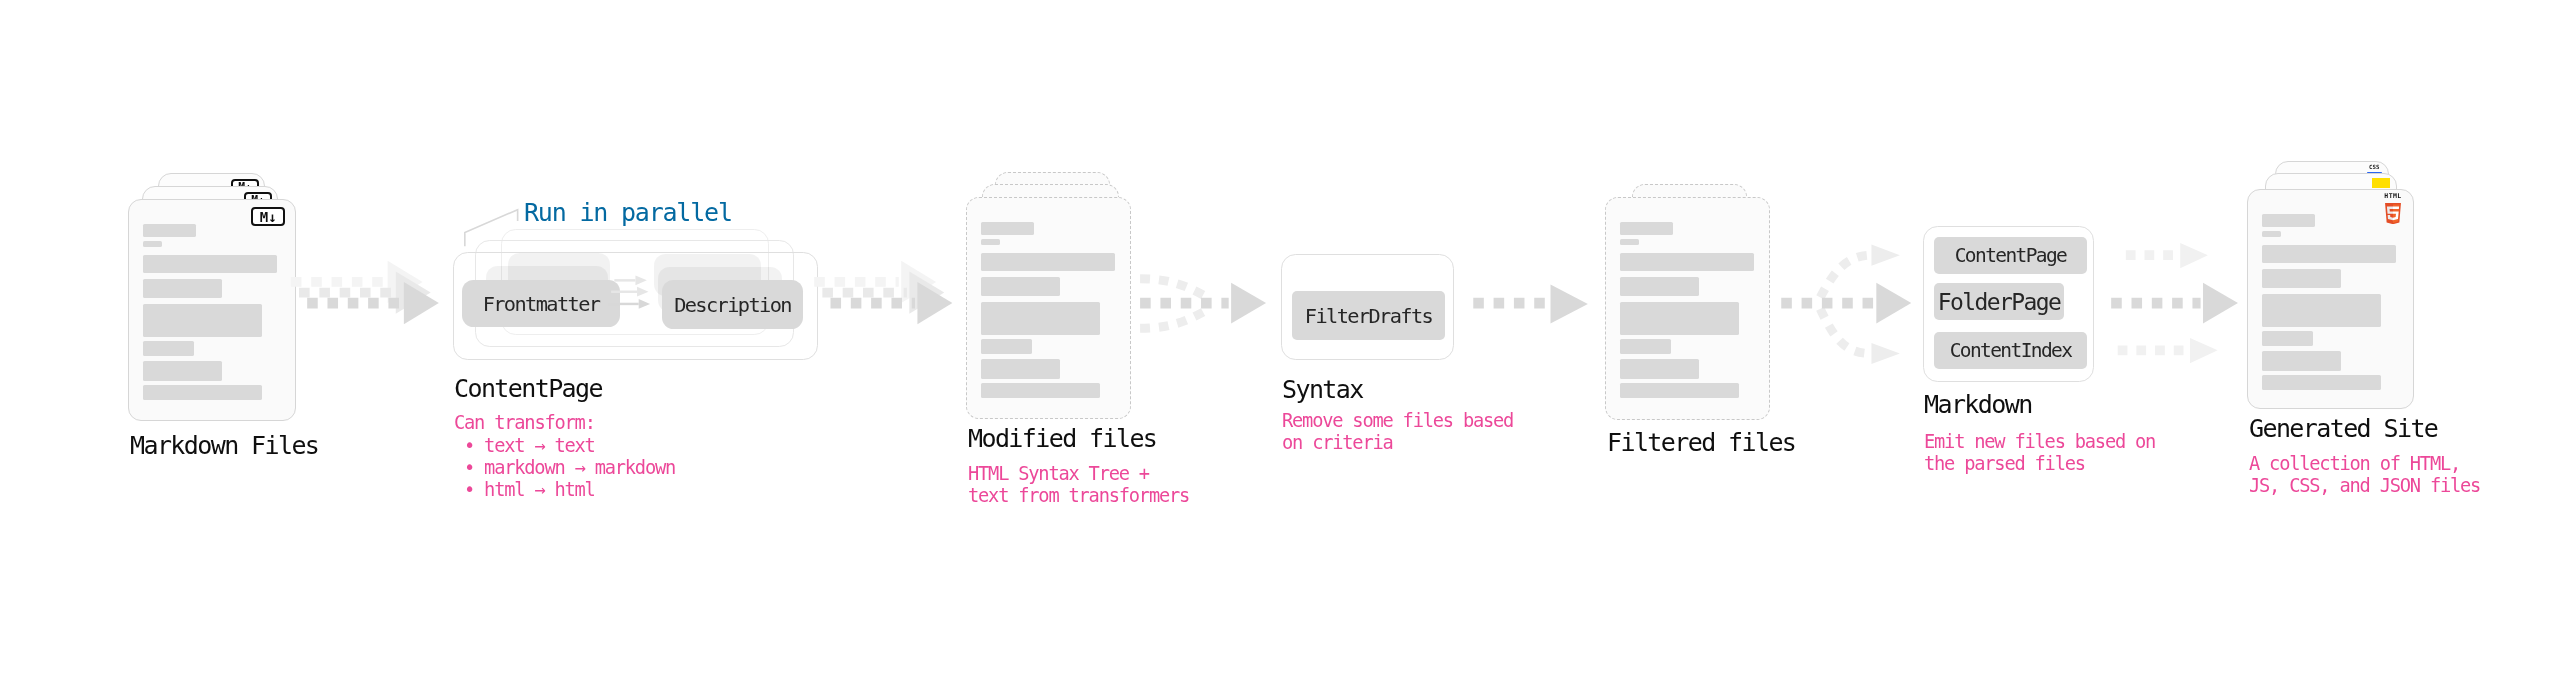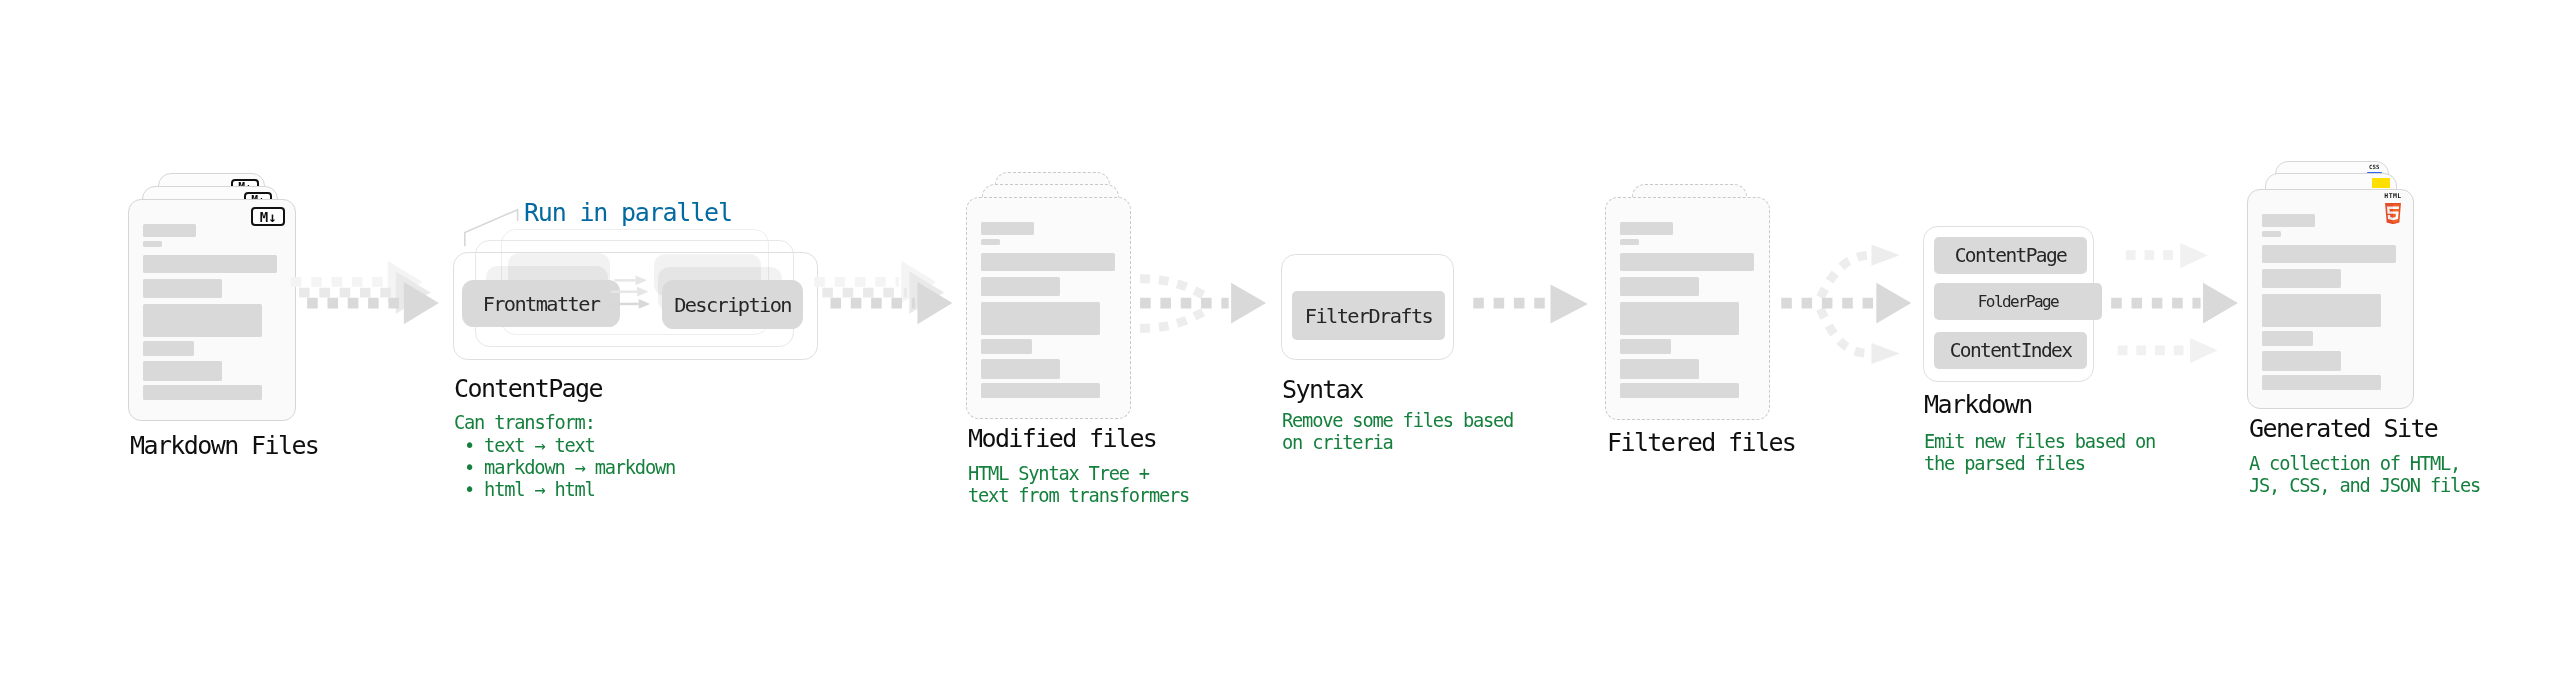--- a/index.html
+++ b/index.html
@@ -11,21 +11,21 @@
   .bars{position:absolute;left:0;top:0;right:0;bottom:0}
   .bar{position:absolute;left:14px;background:#d9d9d9;border-radius:1.6px}
   .gbox{position:absolute;border:1.6px solid #dfdfdf;border-radius:14.6px;box-sizing:border-box;background:transparent}
   .gbox.b2{border-color:#e7e7e7}
   .gbox.b3{border-color:#eeeeee}
   .chip{position:absolute;background:#d9d9d9;border-radius:11.4px;display:flex;align-items:center;justify-content:center;
         font-size:20.3px;letter-spacing:-1.6px;color:#262626;white-space:nowrap}
   .chip.r16{border-radius:5px}
   .ghost{position:absolute;background:rgba(0,0,0,0.05);border-radius:11.4px}
   .heading{position:absolute;font-size:25px;letter-spacing:-1.6px;color:#0f0f0f;white-space:nowrap}
-  .caption{position:absolute;font-size:18.7px;letter-spacing:-1.2px;color:#15803d;white-space:nowrap}
+  .caption{position:absolute;font-size:18.7px;letter-spacing:-1.2px;color:#ec4899;white-space:nowrap}
   .note{position:absolute;font-size:25px;letter-spacing:-1.2px;color:#0369a1;white-space:nowrap}
   .mdb{position:absolute;background:#ffffff;border:2.4px solid #111;border-radius:4.1px;box-sizing:border-box;
        display:flex;align-items:center;justify-content:center;font-weight:bold;color:#111}
   .csslogo{position:absolute;width:14.6px;text-align:center}
   .csslogo .t{font-size:5.7px;line-height:5.7px;font-weight:bold;color:#1a1a1a}
   .csslogo .u{height:2.4px;background:#2965f1;margin-top:0.8px;border-radius:0.8px}
   .jslogo{position:absolute;width:18px;height:9.8px;background:#ffdf00}
   .h5logo{position:absolute;width:22px;text-align:center}
   .h5logo .t{font-size:6.5px;line-height:7.3px;font-weight:bold;letter-spacing:0.4px;color:#151515}
   #arrows{position:absolute;left:0;top:0;pointer-events:none}
@@ -121,21 +121,21 @@
           <div class="bar" style="width: 79px; height: 19.5px; top: 161px;"></div>
           <div class="bar" style="width: 119px; height: 14.6px; top: 185px;"></div>
         </div>
     </div>
     <div class="heading" style="left:1607px;top:428px">Filtered files</div>
   </div>
 
   <div>
     <div class="gbox" style="left:1923px;top:226px;width:171px;height:156px"></div>
     <div class="chip r16" style="left:1934px;top:237px;width:153px;height:37px;font-size:19.5px">ContentPage</div>
-    <div class="chip r16" style="left:1934px;top:283px;width:168px;height:37px;font-size:16px">FolderPage</div>
+    <div class="chip r16" style="left:1934px;top:283px;width:130px;height:37px;font-size:23px">FolderPage</div>
     <div class="chip r16" style="left:1934px;top:332px;width:153px;height:37px;font-size:19.5px">ContentIndex</div>
     <div class="heading" style="left:1924px;top:390px">Markdown</div>
     <div class="caption" style="left:1924px;top:431px">Emit new files based on</div>
     <div class="caption" style="left:1924px;top:453px">the parsed files</div>
   </div>
 
   <div>
     <div class="card back" style="left:2275px;top:161px;width:114px;height:228px">
       <div class="csslogo" style="right:6.5px;top:3.3px">
         <div class="t">CSS</div>

